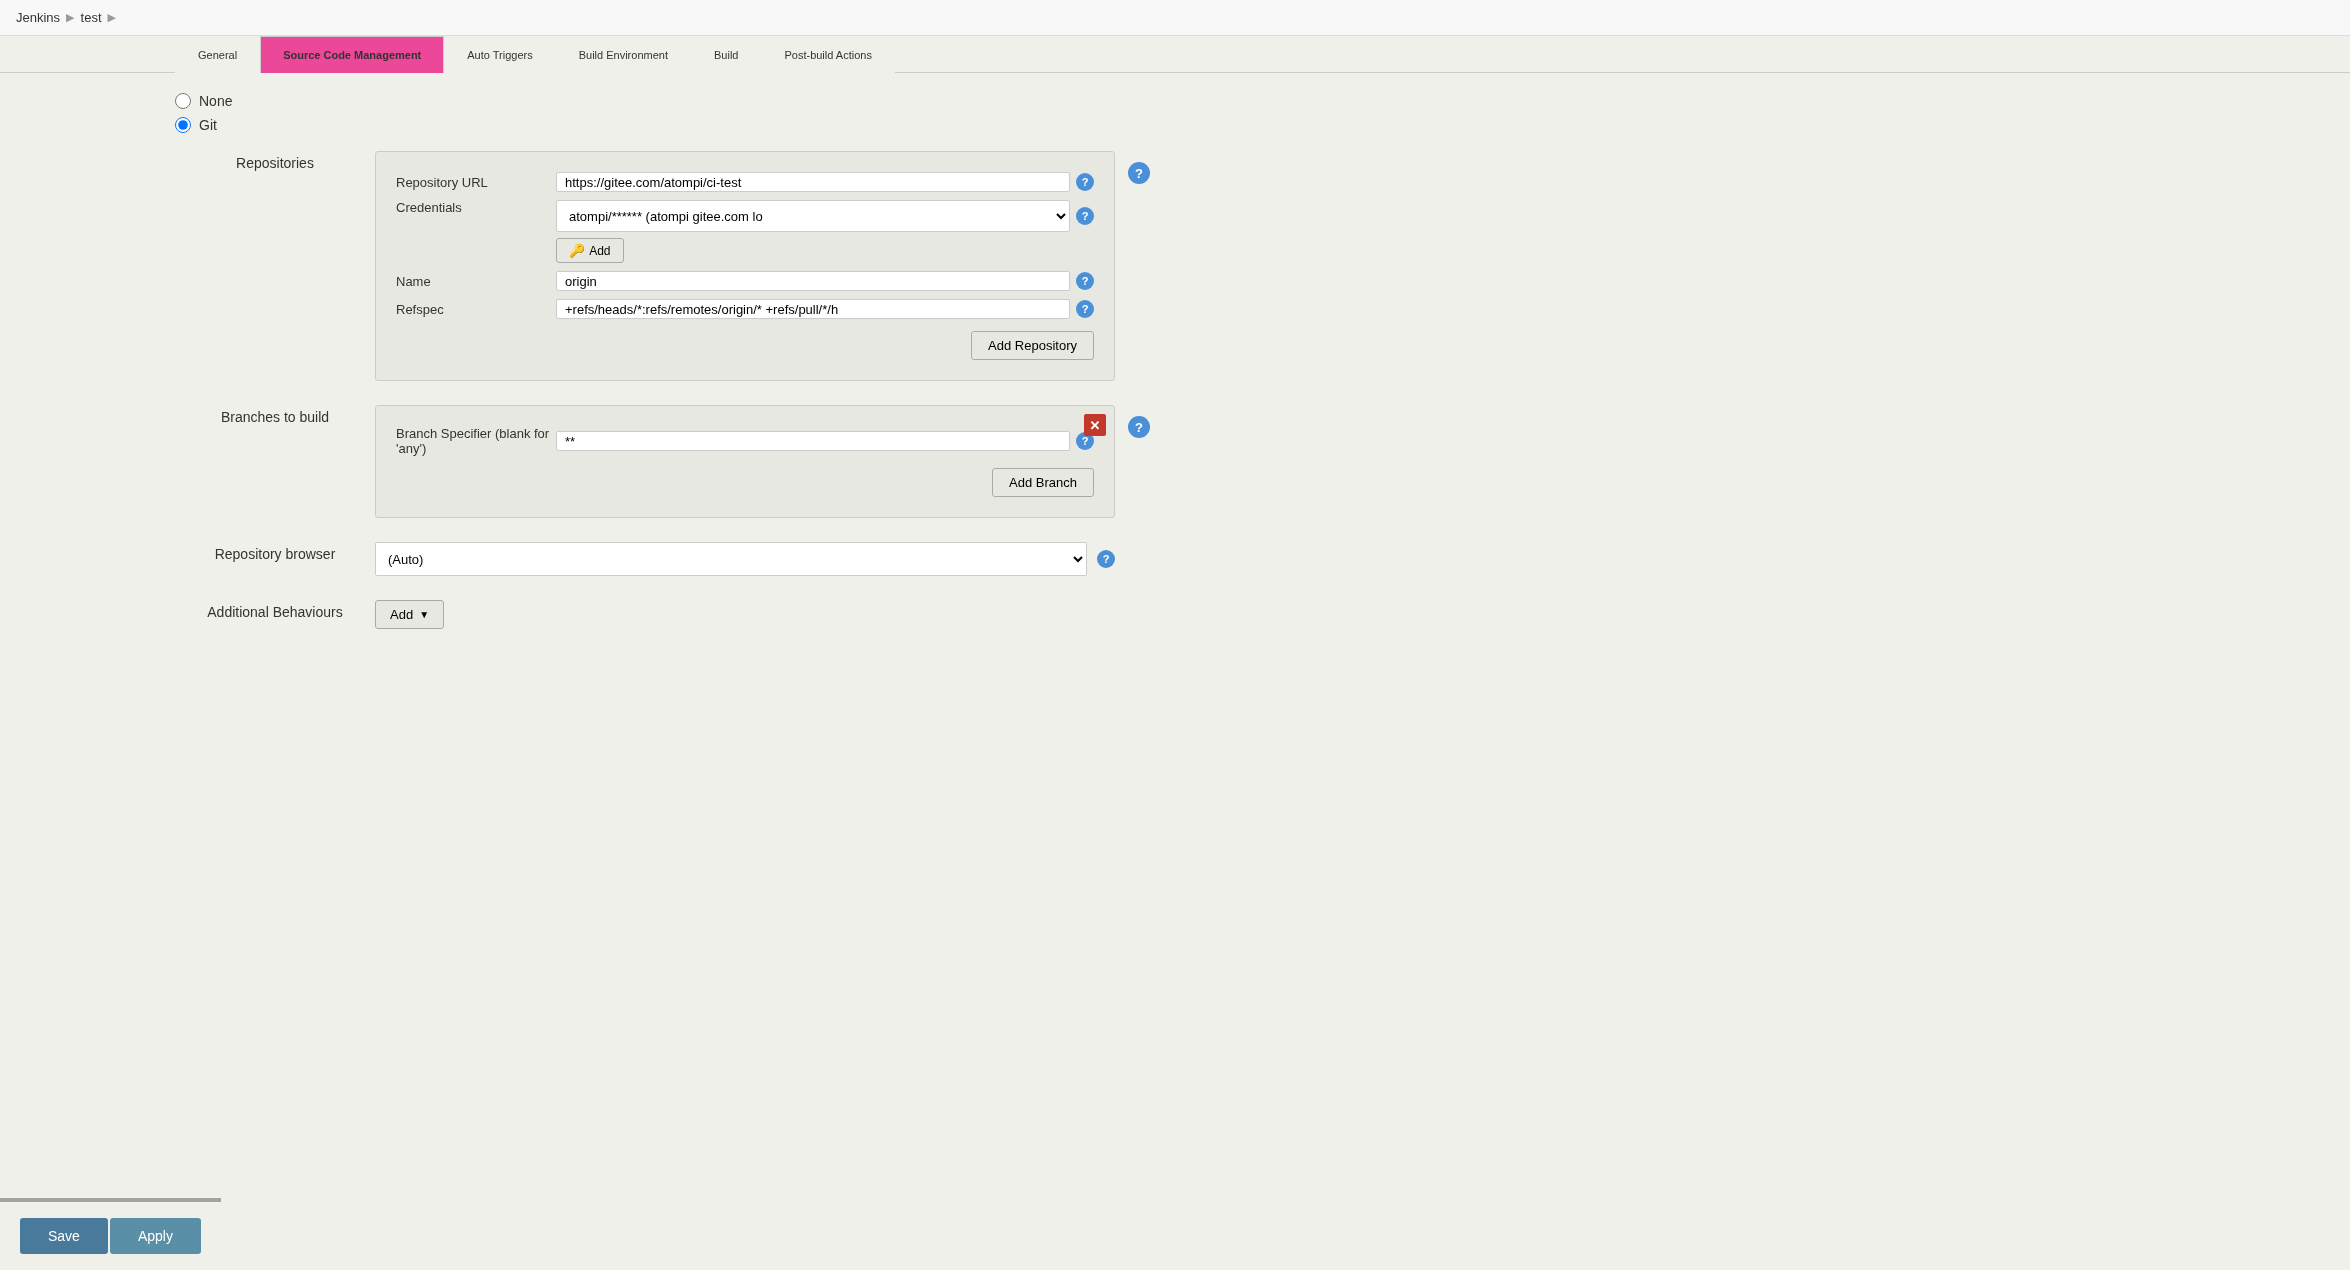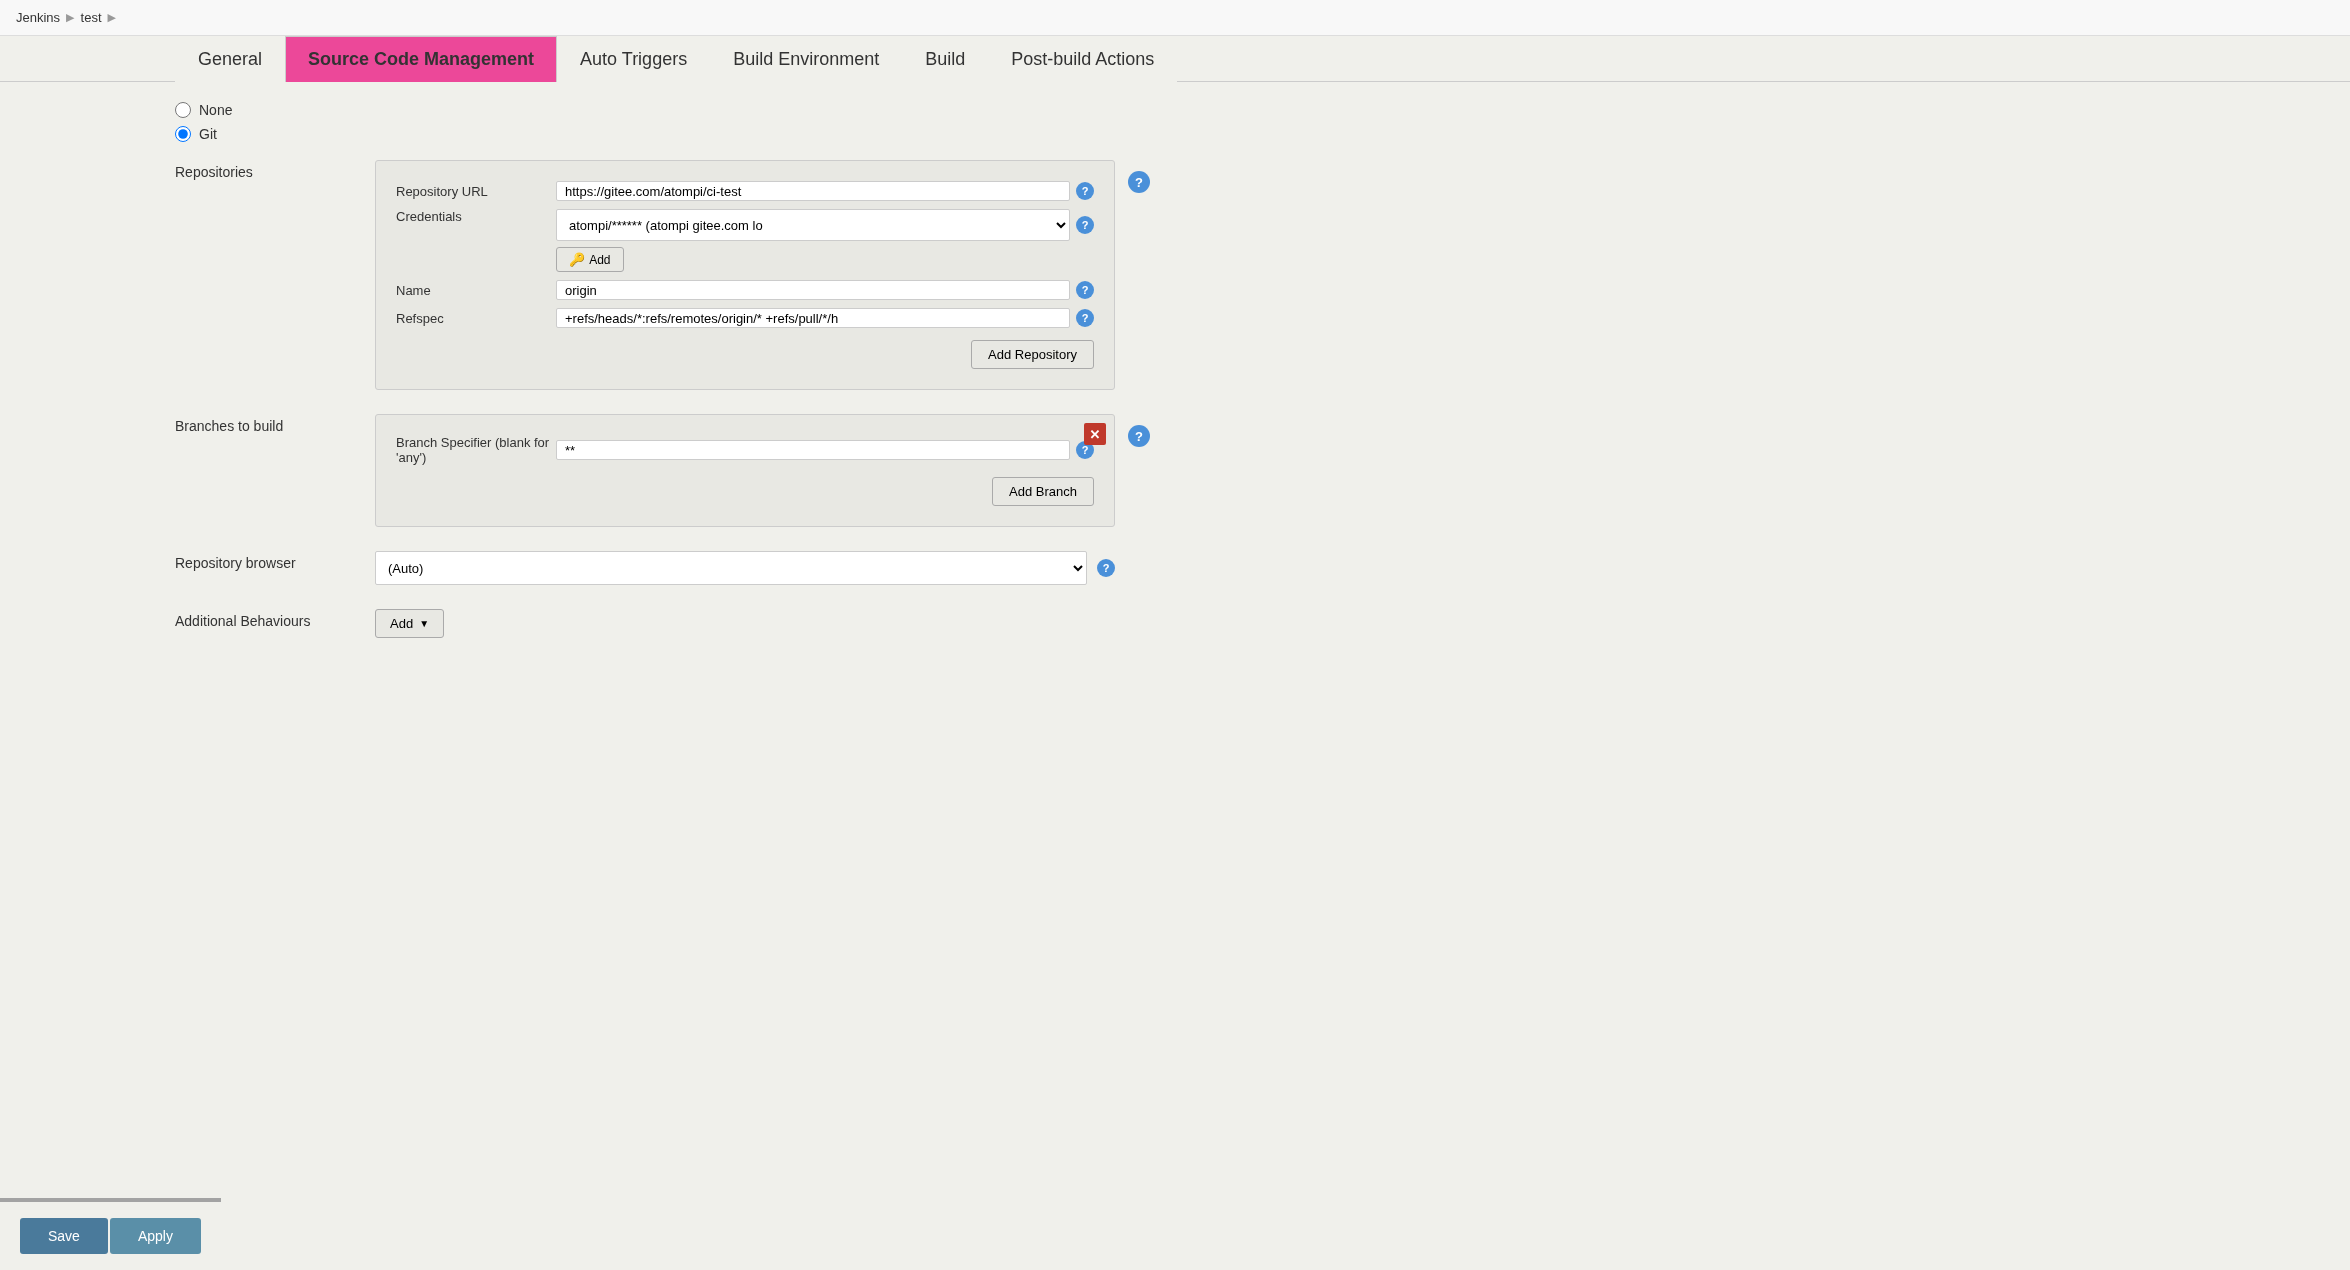--- a/index.html
+++ b/index.html
@@ -32,21 +32,21 @@
     
     .tabs-bar {
       display: flex;
       background: #f0f0eb;
       border-bottom: 1px solid #ccc;
       padding-left: 175px;
     }
     .tab {
       padding: 12px 22px;
       cursor: pointer;
-      font-size: 18px;
+      font-size: 11px;
       color: #333;
       border: 1px solid transparent;
       border-bottom: none;
       margin-bottom: -1px;
       background: #f0f0eb;
       text-decoration: none;
     }
     .tab.active {
       background: #ec4899;
       border-color: #ccc;
@@ -80,20 +80,21 @@
     .form-section {
       display: flex;
       margin-bottom: 24px;
     }
     .section-label {
       width: 200px;
       min-width: 200px;
       font-size: 14px;
       color: #333;
       padding-top: 4px;
+      text-align: center;
     }
     .section-content {
       flex: 1;
     }
 
     
     .repo-box {
       background: #e8e8e3;
       border: 1px solid #ccc;
       border-radius: 3px;

